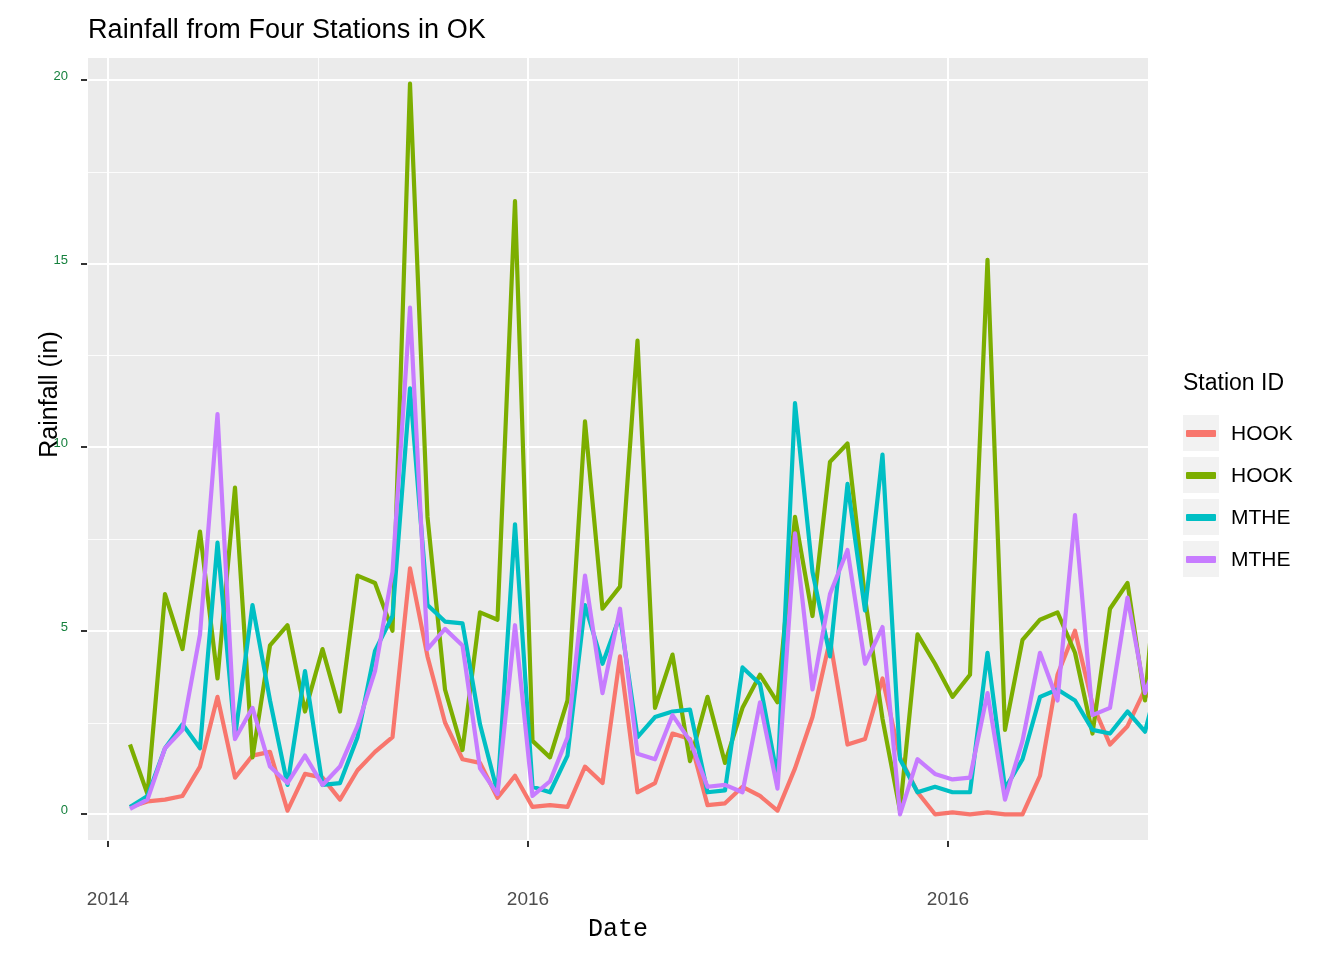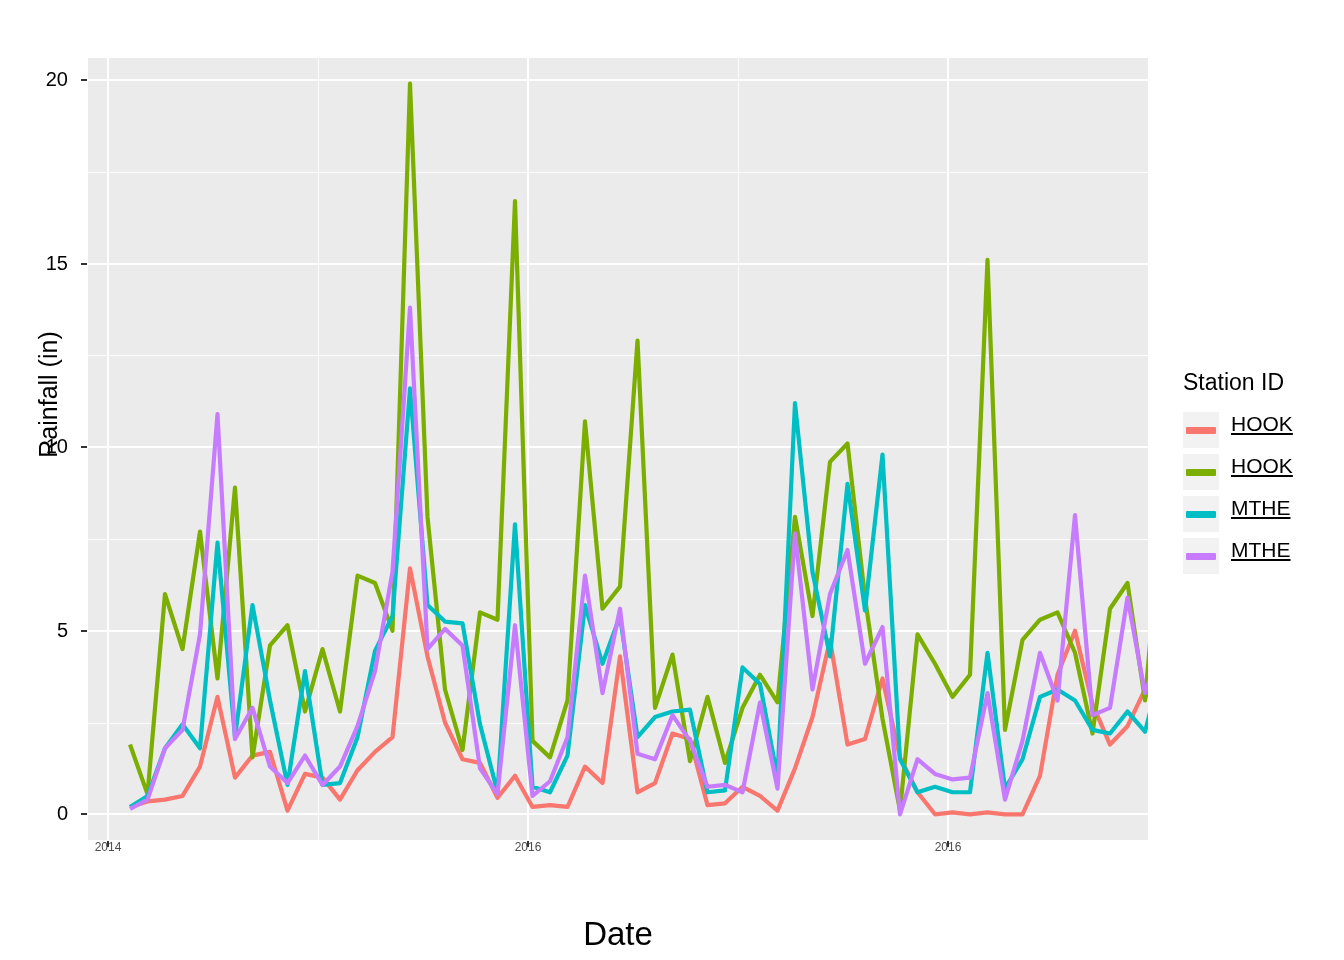--- a/index.html
+++ b/index.html
@@ -37,22 +37,22 @@
   .grid-minor-h{ left:0; width:100%; height:1px; opacity:.85;}
   .grid-major-v{ top:0; height:100%; width:2px; }
   .grid-minor-v{ top:0; height:100%; width:1px; opacity:.85;}
 
   #plot-svg{position:absolute;left:0;top:0;}
 
   
   .y-tick-label{
     position:absolute;
     right:1262px;                
-    font-size:20px;
-    color:#000000;
+    font-size:13px;
+    color:#15803d;
     text-align:right;
     white-space:nowrap;
   }
   .y-tick-mark{
     position:absolute;
     width:6px;height:2px;background:#333333;
   }
   #y-axis-title{
     position:absolute;
     left:-62px; top:380px;
@@ -60,73 +60,74 @@
     transform:rotate(-90deg);
     transform-origin:center center;
     text-align:center;
     font-size:25px;
     color:#000000;
   }
 
   
   .x-tick-label{
     position:absolute;
-    top:840px;
-    font-size:12px;
+    top:888px;
+    font-size:19px;
     color:#4D4D4D;
     text-align:center;
     white-space:nowrap;
   }
   .x-tick-mark{
     position:absolute;
     top:841px;
     width:2px;height:6px;background:#333333;
   }
   #x-axis-title{
     position:absolute;
     left:88px; top:915px;
     width:1060px;
     text-align:center;
-    font-size:33px;
-    color:#000000;
+    font-size:25px;
+    color:#000000;
+    font-family:Liberation Mono, monospace;
   }
 
   
   #legend{
     position:absolute;
     left:1183px; top:357px;
   }
   #legend-title{
     font-size:23px;
     color:#000000;
     margin:12px 0 16px 0;
     white-space:nowrap;
   }
   .legend-row{
-    display:flex;
+    display:flex;align-items:center;
     height:42px;
-    text-decoration:underline;
   }
   .legend-key{
     width:36px;height:36px;
     background:#F2F2F2;
     display:flex;align-items:center;justify-content:center;
     margin-right:12px;
     flex:0 0 auto;
   }
   .legend-swatch{width:30px;height:7px;border-radius:1px;}
   .legend-label{
     font-size:21px;color:#000000;white-space:nowrap;
   }
 </style>
 </head>
 <body>
 
 <div id="root">
 
+  <div id="chart-title">Rainfall from Four Stations in OK</div>
 
   <div id="panel">
       <div class="grid-minor-v" style="left: 650px;"></div>
       <div class="grid-minor-v" style="left: 230px;"></div>
       <div class="grid-major-v" style="left: 859px;"></div>
       <div class="grid-major-v" style="left: 439px;"></div>
       <div class="grid-major-v" style="left: 19px;"></div>
       <div class="grid-minor-h" style="top: 113.812px;"></div>
       <div class="grid-minor-h" style="top: 297.38px;"></div>
       <div class="grid-minor-h" style="top: 480.948px;"></div>

